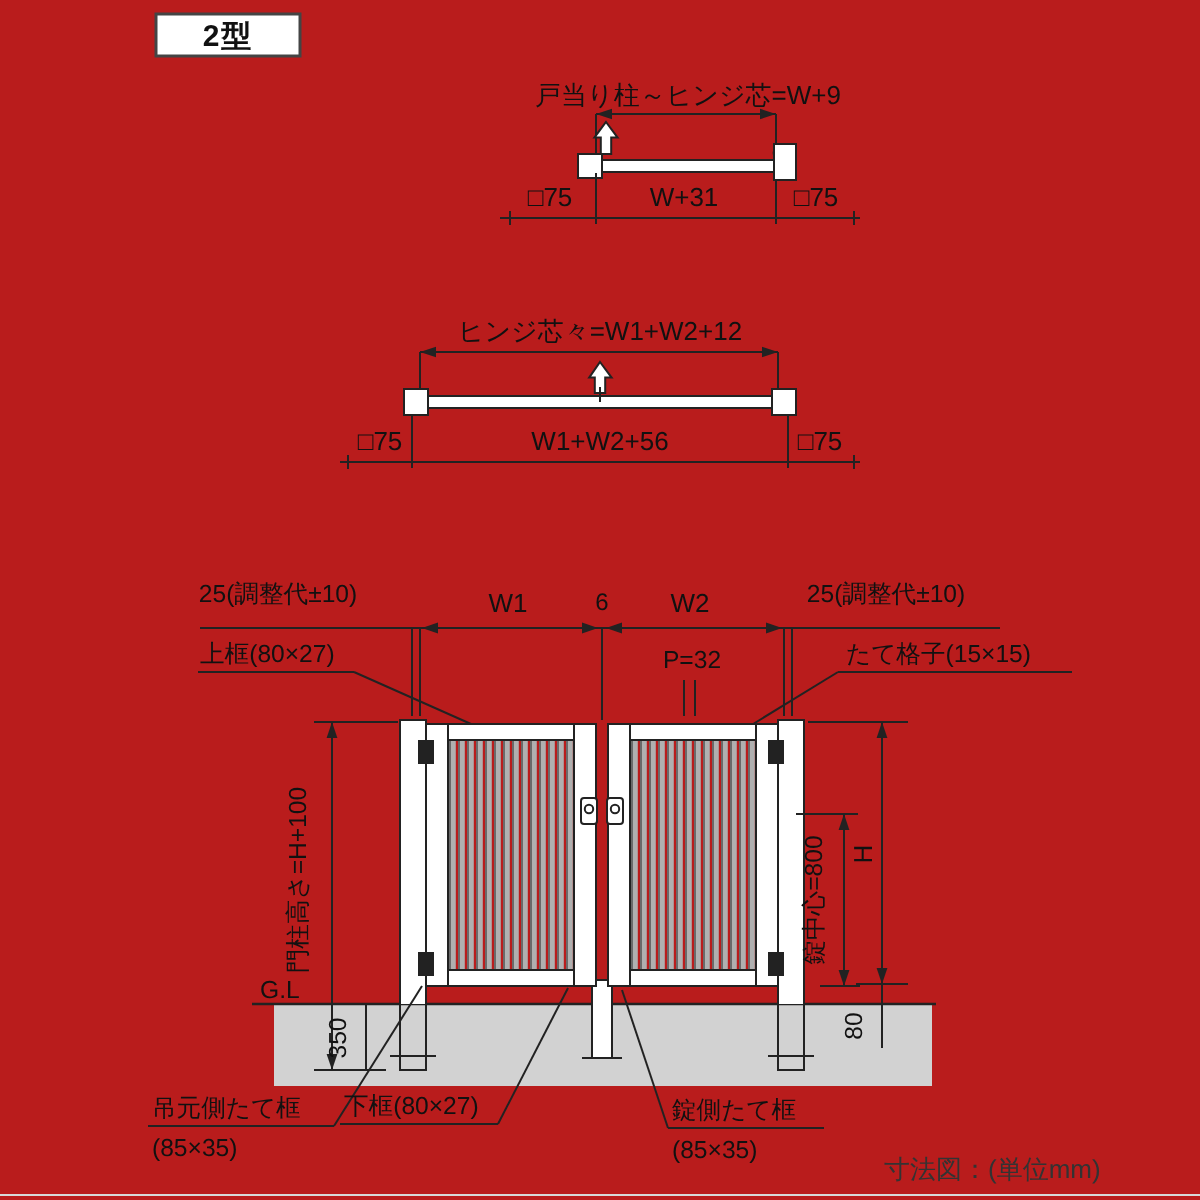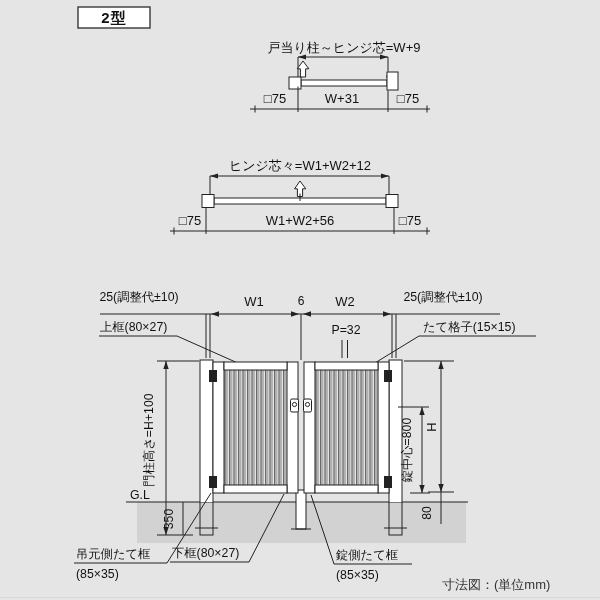--- a/index.html
+++ b/index.html
@@ -1,16 +1,16 @@
 <!DOCTYPE html>
 <html><head>
 <meta charset="utf-8">
 <style>
   html,body{margin:0;padding:0;background:#fff;}
-  .stage{position:relative;width:600px;height:600px;background:#e5e5e5;overflow:hidden;}
+  .stage{position:relative;width:600px;height:600px;background:#b91c1c;overflow:hidden;}
   svg{position:absolute;left:0;top:0;}
   svg text{font-family:"Liberation Sans","DejaVu Sans",sans-serif;fill:#111;}
   .s{stroke:#222;stroke-width:1;fill:none;}
   .s12{stroke:#222;stroke-width:1.2;fill:none;}
   .f{fill:#ffffff;stroke:#222;stroke-width:1;}
   .blk{fill:#222;stroke:none;}
   .mid{text-anchor:middle;}
   .t15{font-size:15px;font-weight:600;letter-spacing:1px;}
   .t13{font-size:13px;}
   .t12{font-size:12.3px;}

